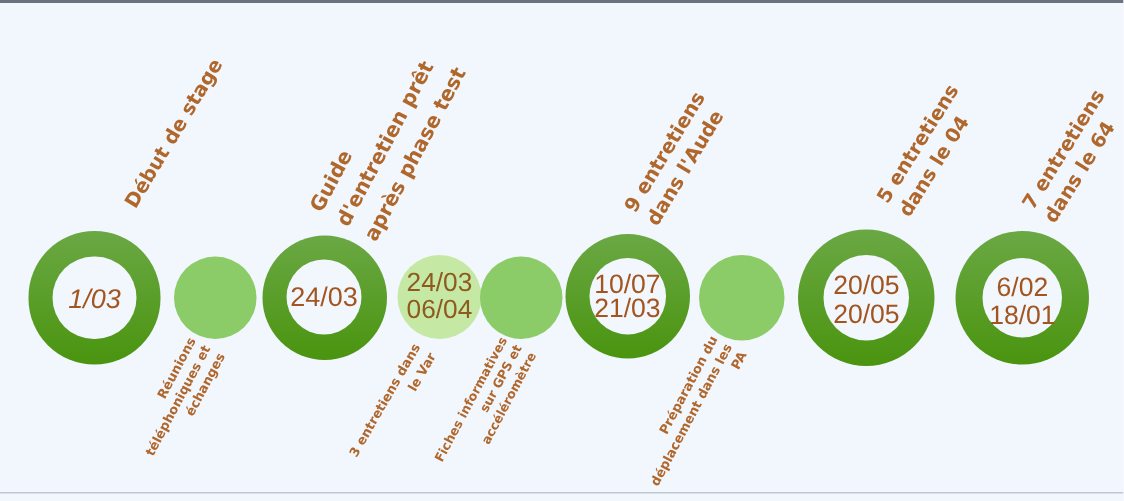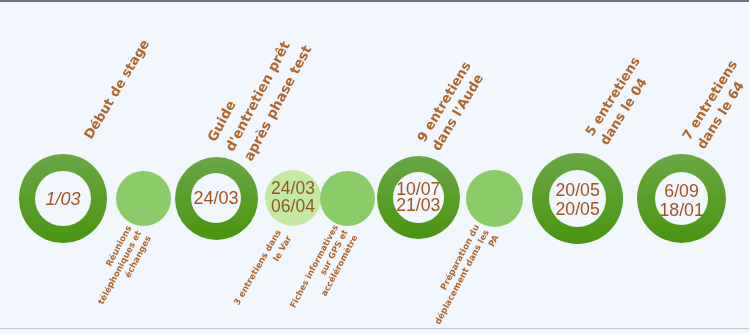--- a/index.html
+++ b/index.html
@@ -55,21 +55,21 @@
         <div class="hole" style="width: 57.3px; height: 57.3px; background: rgb(242, 246, 253);">
           <div class="dtxt" style="font-size: 17.7px; line-height: 19.5px; margin-top: 4px;">
             <div>20/05</div>
             <div>20/05</div>
           </div>
         </div>
       </div>
       <div class="node" style="left: 637.1px; top: 154px; width: 89px; height: 89px; background: linear-gradient(rgb(106, 168, 68) 0%, rgb(74, 148, 15) 100%);">
         <div class="hole" style="width: 53.6px; height: 53.6px; background: rgb(242, 246, 253);">
           <div class="dtxt" style="font-size: 17.7px; line-height: 18.5px; margin-top: 4px;">
-            <div>6/09</div>
+            <div>6/02</div>
             <div>18/01</div>
           </div>
         </div>
       </div>
     </div>
   <div id="labels">
       <div class="lbl" style="text-align: left; font-size: 13.1px; line-height: 16.375px; left: 95px; top: 125.625px; transform-origin: 0px 16.375px; transform: rotate(-59deg);"><div>Début de stage</div></div>
       <div class="lbl" style="text-align: left; font-size: 13.6px; line-height: 20.4px; left: 220px; top: 124.6px; transform-origin: 0px 20.4px; transform: rotate(-62deg);"><div>Guide</div><div>d'entretien prêt</div><div>après phase test</div></div>
       <div class="lbl" style="text-align: left; font-size: 13.2px; line-height: 17.16px; left: 428px; top: 127.84px; transform-origin: 0px 17.16px; transform: rotate(-59deg);"><div>9 entretiens</div><div>dans l'Aude</div></div>
       <div class="lbl" style="text-align: left; font-size: 13.1px; line-height: 17.03px; left: 596px; top: 121.97px; transform-origin: 0px 17.03px; transform: rotate(-58deg);"><div>5 entretiens</div><div>dans le 04</div></div>

